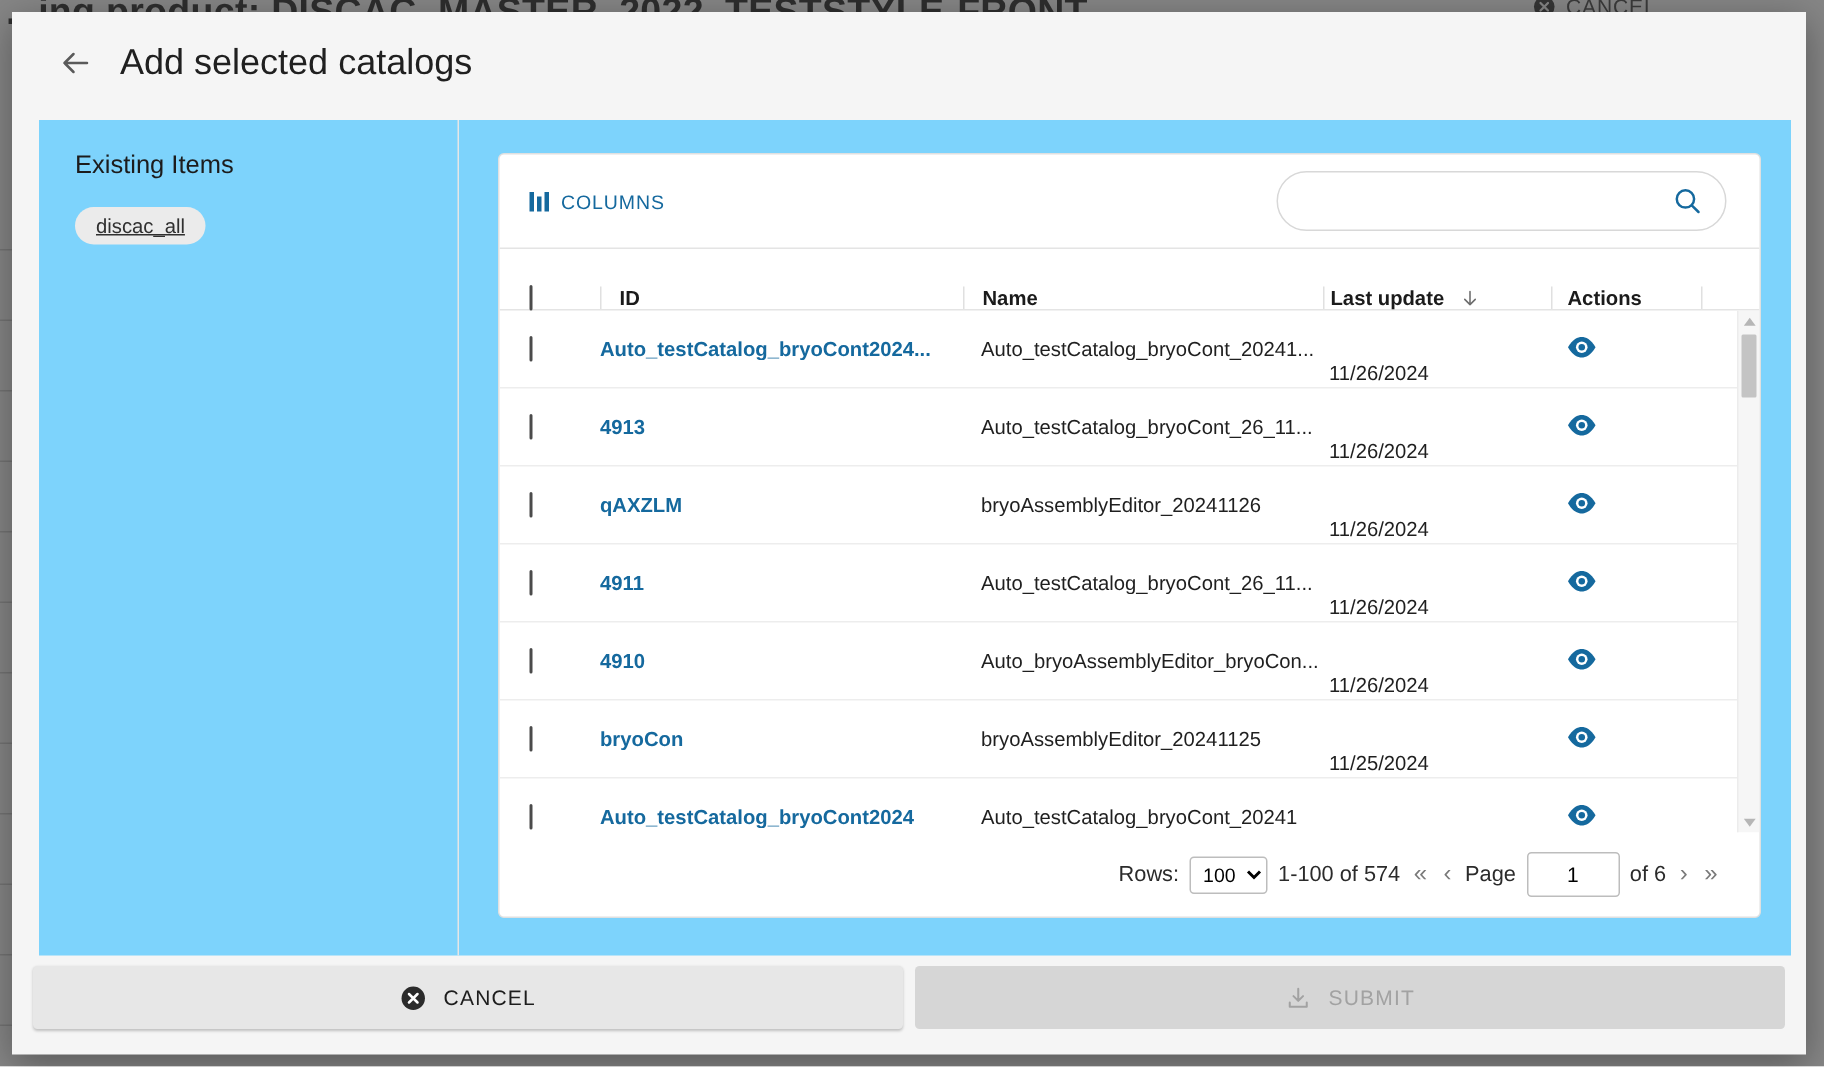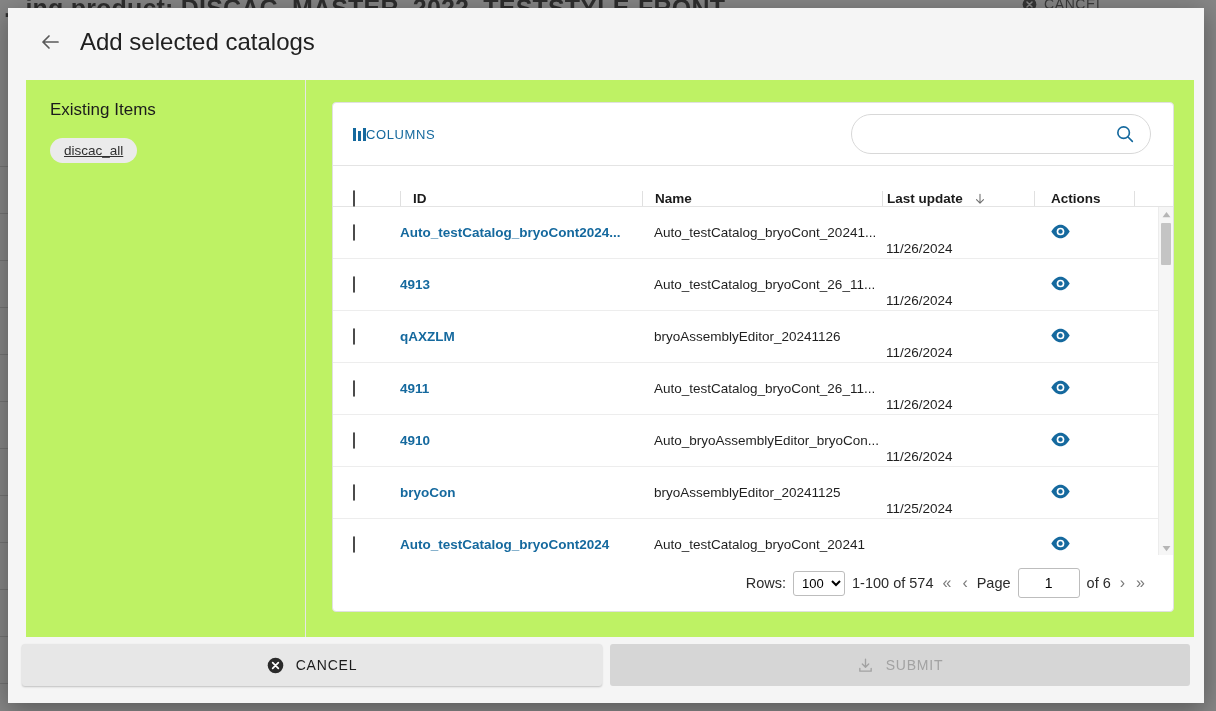--- a/index.html
+++ b/index.html
@@ -50,21 +50,21 @@
     height: 68px; background: #f5f5f5;
     display: flex; align-items: center; gap: 18px;
     padding-left: 30px; box-sizing: border-box;
   }
   .back-arrow { width: 24px; height: 24px; cursor: pointer; flex: none; }
   .modal-title { font-size: 24px; color: #202020; }
 
   .modal-body {
     position: absolute; left: 18px; top: 72px;
     width: 1168px; height: 557px;
-    background: #bef264;
+    background: #7dd3fc;
     display: flex;
   }
 
   
   .left-panel {
     width: 280px; flex: none; padding: 20px 16px 0 24px; box-sizing: border-box;
     border-right: 1px solid #e6e6e6;
   }
   .left-title { font-size: 17px; color: #1c1c1c; margin-bottom: 18px; }
   .chip {
@@ -82,21 +82,21 @@
     background: #fff; height: 510px; box-sizing: border-box;
     display: flex; flex-direction: column;
     overflow: hidden;
   }
   .toolbar {
     height: 62px; flex: none;
     display: flex; align-items: center; justify-content: space-between;
     padding: 0 22px 0 20px; box-sizing: border-box;
   }
   .columns-btn {
-    display: flex; align-items: center; 
+    display: flex; align-items: center; gap: 8px;
     color: #15699e; font-size: 13px; letter-spacing: .6px; cursor: pointer;
   }
   .cols-icon { display: flex; gap: 2px; align-items: flex-end; height: 13px; }
   .cols-icon i { display: block; width: 3px; background: #15699e; }
   .cols-icon i:nth-child(1) { height: 13px; }
   .cols-icon i:nth-child(2) { height: 10px; }
   .cols-icon i:nth-child(3) { height: 13px; }
 
   .search-wrap {
     width: 300px; height: 40px;
@@ -126,21 +126,21 @@
     padding-left: 20px; box-sizing: border-box;
     font-size: 13.5px; color: #1f1f1f;
   }
   .c-chk { width: 47px; flex: none; }
   .c-id  { width: 242px; flex: none; padding-right: 8px; box-sizing: border-box;
            color: #15699e; font-weight: bold;
            white-space: nowrap; overflow: hidden; text-overflow: ellipsis; }
   .c-nm  { width: 240px; flex: none; padding-left: 12px; box-sizing: border-box;
            white-space: nowrap; overflow: hidden; text-overflow: ellipsis; }
   .c-lu  { width: 152px; flex: none; padding-left: 4px; box-sizing: border-box; margin-top: 32px; }
-  .c-ac  { width: 101px; flex: none; padding-left: 16px; box-sizing: border-box; }
+  .c-ac  { width: 101px; flex: none; padding-left: 10px; box-sizing: border-box; }
   .tbl-head .c-id, .tbl-head .c-nm, .tbl-head .c-lu, .tbl-head .c-ac { color: #1b1b1b; }
   .tbl-head .c-id { border-left: 1px solid #e0e0e0; padding-left: 12px; width: 242px; }
   .tbl-head .c-nm { border-left: 1px solid #e0e0e0; }
   .tbl-head .c-lu { border-left: 1px solid #e0e0e0; display: flex; align-items: center; gap: 10px; }
   .tbl-head .c-ac { border-left: 1px solid #e0e0e0; border-right: 1px solid #e0e0e0; }
 
   .cbx {
     width: 17px; height: 17px; border: 1.6px solid #4b4b4b;
     border-radius: 2px; background: #fff; cursor: pointer; box-sizing: border-box;
   }

